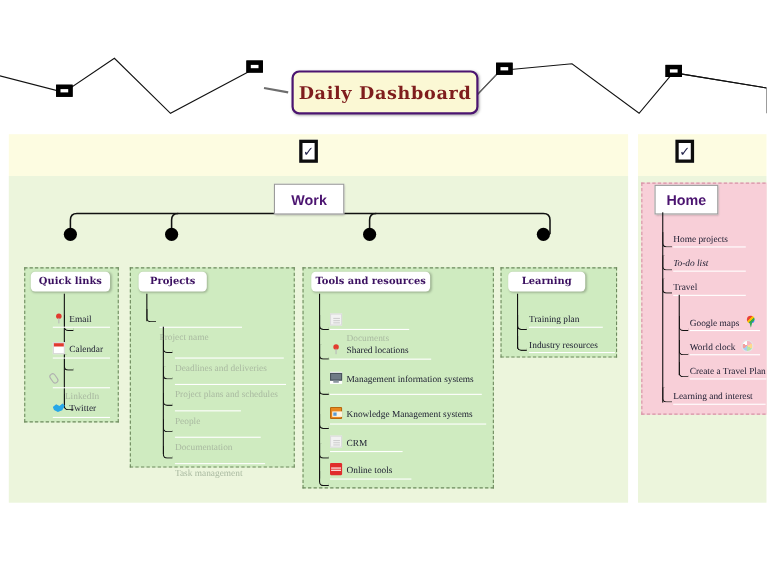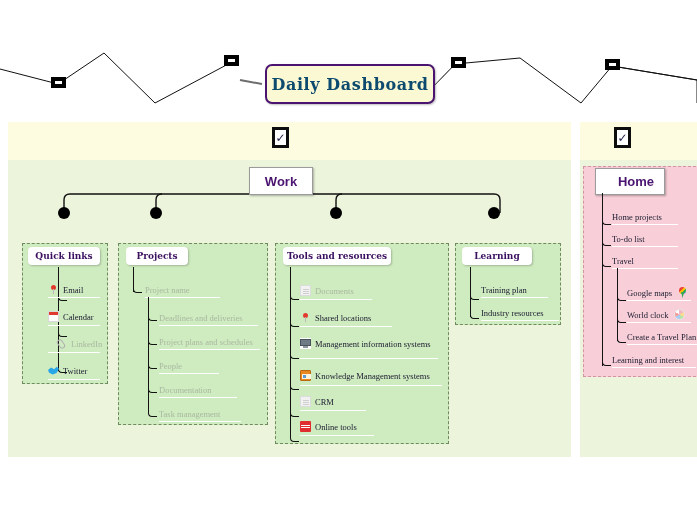--- a/index.html
+++ b/index.html
@@ -21,21 +21,21 @@
 
   
   .root-node{
     position:absolute;left:265px;top:64px;width:166px;height:36px;
     background:#FBF8D4;border:2px solid #4B1470;border-radius:7px;
     display:flex;align-items:center;justify-content:center;
     box-shadow:1px 1px 2px rgba(0,0,0,.25);
   }
   .root-node span{
     font-family:"DejaVu Serif", serif;font-weight:bold;font-size:16px;
-    color:#0c4a6e;letter-spacing:.6px;
+    color:#7f1d1d;letter-spacing:.6px;
   }
 
   
   .collapse{
     position:absolute;width:15px;height:11px;background:#000;
     border:1px solid #000;box-sizing:border-box;
     display:flex;align-items:center;justify-content:center;
   }
   .collapse i{display:block;width:7px;height:3px;background:#fff;}
 
@@ -72,21 +72,21 @@
     font-family:"DejaVu Serif", serif;font-weight:bold;font-size:9px;color:#3b1060;
     white-space:nowrap;
   }
 
   
   .leaf{position:absolute;display:flex;align-items:flex-start;white-space:nowrap;}
   .leaf .lbl{
     font-family:"Liberation Serif", serif;font-size:8.5px;color:#1a1a2e;
     line-height:10px;
   }
-  .leaf.muted .lbl{color:#a9b9a0;}
+  .leaf.muted .lbl{color:#a9b9a0;margin-top:16px;}
   .leaf .ico{
     width:11px;height:11px;margin-right:4px;flex:0 0 11px;position:relative;top:-1px;
   }
   .underline{position:absolute;height:1px;background:#ffffff;}
 
   
   .ic{display:block;width:11px;height:11px;position:relative;}
   .ic-pin::before{content:"";position:absolute;left:3px;top:1px;width:5px;height:5px;border-radius:50%;background:#e23b2e;}
   .ic-pin::after{content:"";position:absolute;left:5px;top:5px;width:1px;height:5px;background:#b9b9b9;}
   .ic-cal{background:#fff;border:1px solid #d8d8d8;box-sizing:border-box;}
@@ -187,21 +187,21 @@
   <div class="underline" style="left:48px;top:297px;width:52px;"></div>
 
   <div class="leaf" style="left:48px;top:312px;">
     <span class="ico">
         <i class="ic ic-cal"></i>
       </span>
     <span class="lbl">Calendar</span>
   </div>
   <div class="underline" style="left:48px;top:325px;width:52px;"></div>
 
-  <div class="leaf muted" style="left:56px;top:339px;">
+  <div class="leaf muted" style="left:44px;top:339px;">
     <span class="ico">
         <i class="ic ic-clip"></i>
       </span>
     <span class="lbl">LinkedIn</span>
   </div>
   <div class="underline" style="left:48px;top:352px;width:52px;"></div>
 
   <div class="leaf" style="left:48px;top:366px;">
     <span class="ico">
         <i class="ic ic-bird"></i>
@@ -326,36 +326,36 @@
     <span class="lbl">Training plan</span>
   </div>
   <div class="underline" style="left:481px;top:297px;width:67px;"></div>
 
   <div class="leaf" style="left:481px;top:308px;">
     <span class="lbl">Industry resources</span>
   </div>
   <div class="underline" style="left:481px;top:320px;width:78px;"></div>
 
   <div class="group pink" style="left:583px;top:166px;width:118px;height:211px;"></div>
-  <div class="cat-node" style="left:595px;top:168px;width:56px;height:25px;padding-left:12px;">
+  <div class="cat-node" style="left:595px;top:168px;width:56px;height:25px;">
     <span>Home</span>
   </div>
 
   <div class="tree" style="left:602px;top:193px;height:173px;"></div>
   <div class="tick" style="left:602px;top:211px;width:8px;height:13px;"></div>
   <div class="tick" style="left:602px;top:232px;width:8px;height:13px;"></div>
   <div class="tick" style="left:602px;top:253px;width:8px;height:13px;"></div>
   <div class="tick" style="left:602px;top:352px;width:8px;height:13px;"></div>
 
   <div class="leaf" style="left:612px;top:212px;">
     <span class="lbl">Home projects</span>
   </div>
   <div class="underline" style="left:612px;top:224px;width:66px;"></div>
 
-  <div class="leaf" style="left:612px;top:234px;">
+  <div class="leaf" style="left:612px;top:234px;font-style:italic;">
     <span class="lbl">To-do list</span>
   </div>
   <div class="underline" style="left:612px;top:246px;width:66px;"></div>
 
   <div class="leaf" style="left:612px;top:256px;">
     <span class="lbl">Travel</span>
   </div>
   <div class="underline" style="left:612px;top:268px;width:66px;"></div>
 
   <div class="tree" style="left:617px;top:268px;height:73px;"></div>

